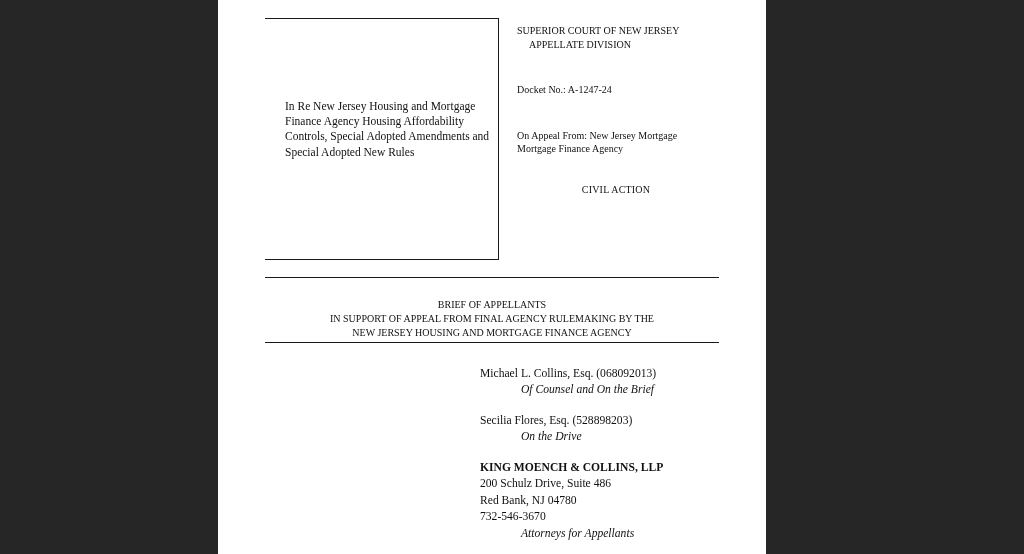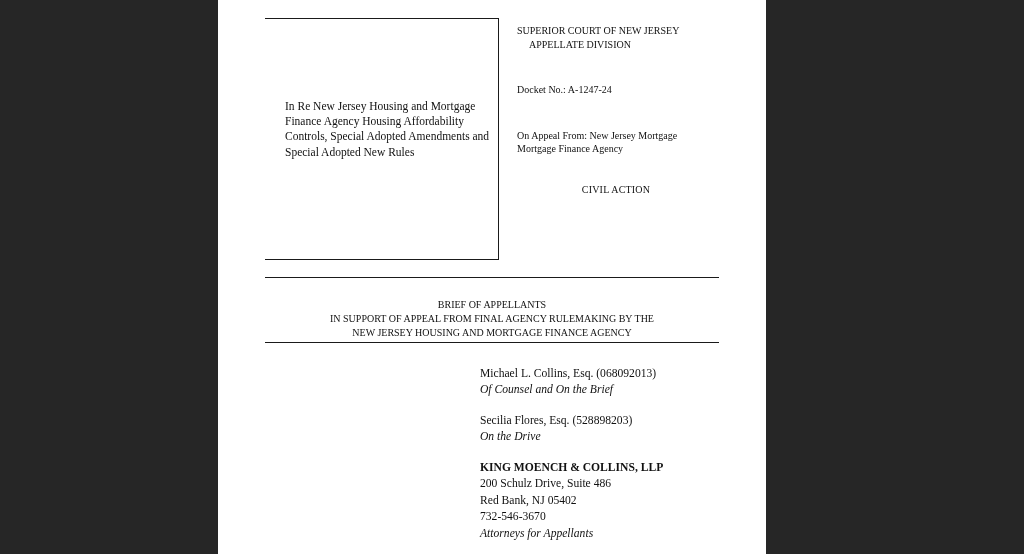--- a/index.html
+++ b/index.html
@@ -105,21 +105,21 @@
   .counsel {
     position: absolute;
     left: 262px;
     top: 366px;
     width: 260px;
     font-size: 11.6px;
     color: #111;
     line-height: 1.42;
   }
   .counsel .grp { margin-bottom: 14px; }
-  .counsel .ital { font-style: italic; }
+  .counsel .ital { font-style: italic; margin-left: 41px; }
   .firm { font-weight: bold; }
   .addr-line { line-height: 1.42; }
 </style>
 </head>
 <body>
 
 <div class="viewer">
   <div class="page">
     <div class="page-inner">
 
@@ -154,21 +154,21 @@
           <div>Michael L. Collins, Esq. (068092013)</div>
           <div class="ital">Of Counsel and On the Brief</div>
         </div>
         <div class="grp">
           <div>Secilia Flores, Esq. (528898203)</div>
           <div class="ital">On the Drive</div>
         </div>
         <div>
           <div class="firm">KING MOENCH &amp; COLLINS, LLP</div>
           <div class="addr-line">200 Schulz Drive, Suite 486</div>
-          <div class="addr-line">Red Bank, NJ 05402</div>
+          <div class="addr-line">Red Bank, NJ 04780</div>
           <div class="addr-line">732-546-3670</div>
           <div class="ital">Attorneys for Appellants</div>
         </div>
       </div>
 
     </div>
   </div>
 </div>
 
 </body></html>

